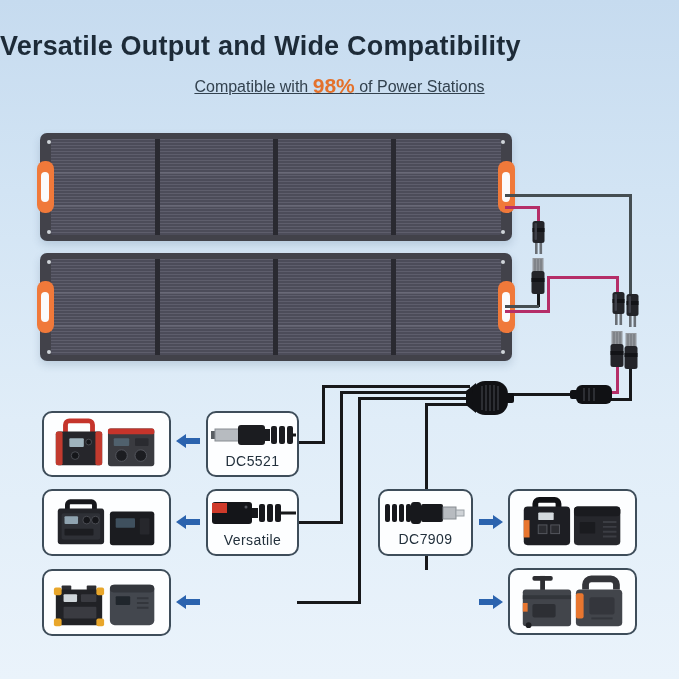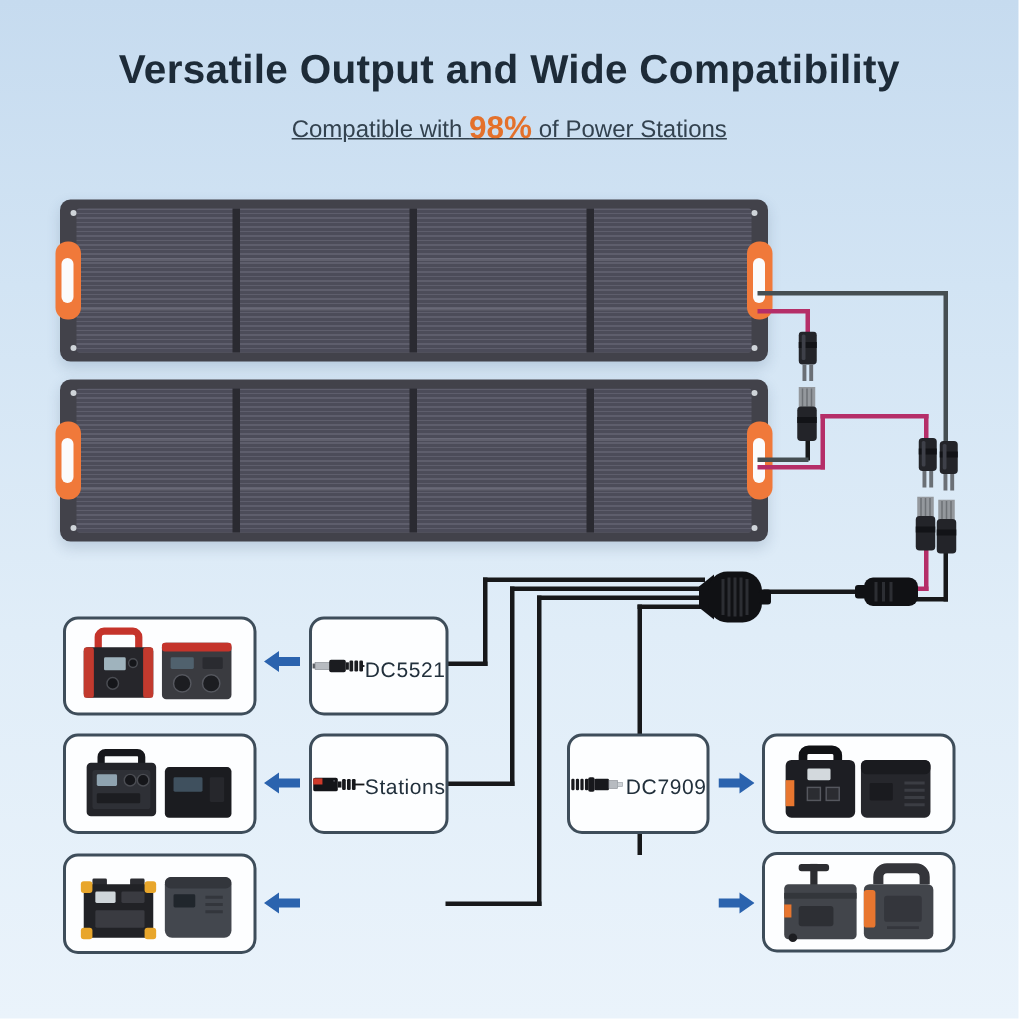--- a/index.html
+++ b/index.html
@@ -3,21 +3,21 @@
 <meta charset="utf-8">
 <style>
   html,body{margin:0;padding:0;}
   .stage{
     position:relative;width:679px;height:679px;overflow:hidden;
     font-family:"Liberation Sans", sans-serif;
     background:linear-gradient(180deg,#c6dbef 0%,#d2e4f4 28%,#e0edf8 62%,#eaf3fb 100%);
   }
   
   .title{
-    position:absolute;top:31px;left:0;width:100%;text-align:center;
+    position:absolute;top:31px;left:0;width:100%;text-align:left;
     font-size:27px;font-weight:700;letter-spacing:.2px;color:#1d2b38;
   }
   .subtitle{
     position:absolute;top:74px;left:0;width:100%;text-align:center;
     font-size:16px;color:#33424f;line-height:24px;text-decoration:underline;
   }
   .subtitle .hl{font-size:21px;font-weight:700;color:#e4712b;vertical-align:-1px;}
   
   .panel{position:absolute;left:40px;width:472px;height:108px;background:#42424a;
     border-radius:7px;box-shadow:0 4px 9px rgba(45,70,105,.18);}
@@ -29,21 +29,21 @@
   .panel .handle::after{content:"";position:absolute;left:4px;top:11px;width:8px;height:30px;background:#fbfbfc;border-radius:4px;}
   .panel .rivet{position:absolute;width:4px;height:4px;border-radius:50%;background:#cfd4d9;}
   
   .w{position:absolute;display:block;}
   .w.dk{background:#454e52;}
   .w.mg{background:#b52e68;}
   .w.bk{background:#17181a;}
   .svgabs{position:absolute;display:block;}
   
   .card{position:absolute;background:#fdfeff;border:2px solid #3e4d5a;border-radius:10px;
-    box-sizing:border-box;display:flex;flex-direction:row;align-items:center;justify-content:center;}
+    box-sizing:border-box;display:flex;flex-direction:column;align-items:center;justify-content:center;}
   .card .lbl{font-size:14px;color:#22303c;letter-spacing:.4px;margin-top:3px;}
   .card svg{display:block;}
 </style>
 </head>
 <body>
 
 <div class="stage">
 
   <div class="title">Versatile Output and Wide Compatibility</div>
   <div class="subtitle"><span>Compatible with </span><span class="hl">98%</span><span> of Power Stations</span></div>
@@ -223,21 +223,21 @@
     <svg width="86" height="32" viewBox="0 0 86 32">
       <rect x="2" y="5" width="40" height="22" rx="3" fill="#141519"></rect>
       <rect x="2" y="6" width="15" height="10" fill="#cf3a2a"></rect>
       <circle cx="36" cy="10" r="1.5" fill="#55575e"></circle>
       <rect x="42" y="11" width="6" height="10" fill="#17181c"></rect>
       <rect x="49" y="7" width="6" height="18" rx="2" fill="#17181c"></rect>
       <rect x="57" y="7" width="6" height="18" rx="2" fill="#17181c"></rect>
       <rect x="65" y="7" width="6" height="18" rx="2" fill="#17181c"></rect>
       <rect x="70" y="14.5" width="16" height="3" fill="#17181a"></rect>
     </svg>
-    <div class="lbl">Stations</div>
+    <div class="lbl">Versatile</div>
   </div>
   <div class="card" style="left:378px;top:489px;width:95px;height:67px;">
     <svg width="86" height="30" viewBox="0 0 86 30">
       <rect x="2" y="6" width="5" height="18" rx="2" fill="#17181c"></rect>
       <rect x="9" y="6" width="5" height="18" rx="2" fill="#17181c"></rect>
       <rect x="16" y="6" width="5" height="18" rx="2" fill="#17181c"></rect>
       <rect x="23" y="6" width="5" height="18" rx="2" fill="#17181c"></rect>
       <rect x="28" y="4" width="10" height="22" rx="3" fill="#17181c"></rect>
       <rect x="38" y="6" width="22" height="18" rx="2" fill="#17181c"></rect>
       <rect x="60" y="9" width="13" height="12" fill="#b7bbc0" stroke="#878c92" stroke-width="1"></rect>

